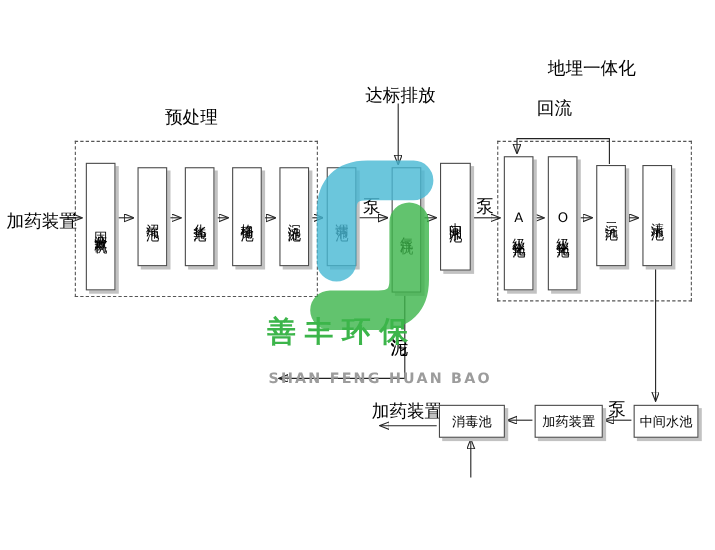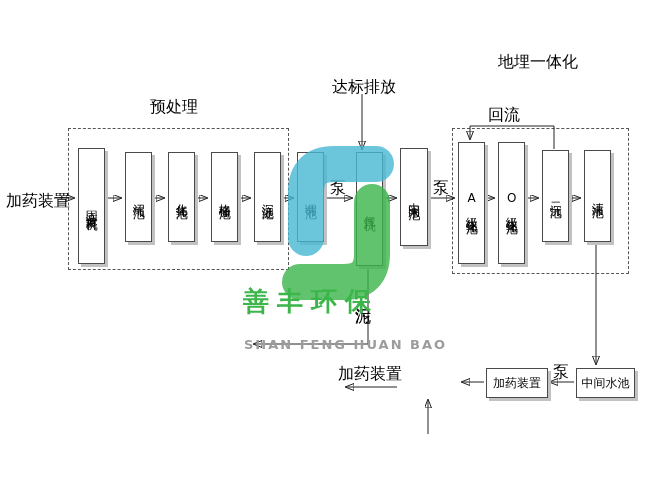--- a/index.html
+++ b/index.html
@@ -51,21 +51,21 @@
     <path d="M368,266 V344 H254" marker-end="url(#ar)"></path>
   </svg>
 
   <div class="dashed" style="left:68px;top:128px;width:219px;height:140px"></div>
   <div class="dashed" style="left:452px;top:128px;width:175px;height:144px"></div>
 
   <div class="lbl" style="left:6px;top:191px">加药装置</div>
   <div class="lbl" style="left:150px;top:97px">预处理</div>
   <div class="lbl" style="left:332px;top:77px">达标排放</div>
   <div class="lbl" style="left:498px;top:52px">地埋一体化</div>
-  <div class="lbl" style="left:488px;top:105px">回流</div>
+  <div class="lbl" style="left:488px;top:89px">回流</div>
   <div class="lbl" style="left:330px;top:178px">泵</div>
   <div class="lbl" style="left:433px;top:178px">泵</div>
   <div class="lbl" style="left:553px;top:362px">泵</div>
   <div class="lbl v" style="left:352px;top:295px">污泥</div>
   <div class="lbl" style="left:338px;top:364px">加药装置</div>
 
   <div class="pbox v" style="left:78px;top:148px;width:25px;height:114px">固液分离机</div>
   <div class="pbox v" style="left:125px;top:152px;width:25px;height:88px">沼气池</div>
   <div class="pbox v" style="left:168px;top:152px;width:25px;height:88px">化粪池</div>
   <div class="pbox v" style="left:211px;top:152px;width:25px;height:88px">格栅池</div>
@@ -75,20 +75,21 @@
   <div class="pbox v" style="left:356px;top:152px;width:25px;height:112px">气浮机</div>
   <div class="pbox v" style="left:400px;top:148px;width:26px;height:96px">中间水池</div>
 
   <div class="pbox v" style="left:458px;top:142px;width:25px;height:120px">A级生化池</div>
   <div class="pbox v" style="left:498px;top:142px;width:25px;height:120px">O级生化池</div>
   <div class="pbox v" style="left:542px;top:150px;width:25px;height:90px">二沉池</div>
   <div class="pbox v" style="left:584px;top:150px;width:25px;height:90px">清水池</div>
 
   <div class="pbox" style="left:576px;top:368px;width:57px;height:28px">中间水池</div>
   <div class="pbox" style="left:486px;top:368px;width:60px;height:28px">加药装置</div>
+  <div class="pbox" style="left:399px;top:368px;width:58px;height:28px">消毒池</div>
 
   <div class="wm">
     <svg class="wm-logo" width="130" height="160" viewBox="0 0 130 160">
       <path d="M34,96 V50 Q34,22 62,22 H104" fill="none" stroke-width="36" stroke-linecap="round" stroke-linejoin="round" stroke="#47b8d4"></path>
       <path d="M100,60 V112 Q100,140 72,140 H28" fill="none" stroke-width="36" stroke-linecap="round" stroke-linejoin="round" stroke="#3cb54a"></path>
     </svg>
     <div class="wm-cn" style="color: rgb(60, 181, 74);">善丰环保</div>
     <div class="wm-en" style="color: rgb(156, 156, 156);">SHAN FENG HUAN BAO</div>
   </div>
 

